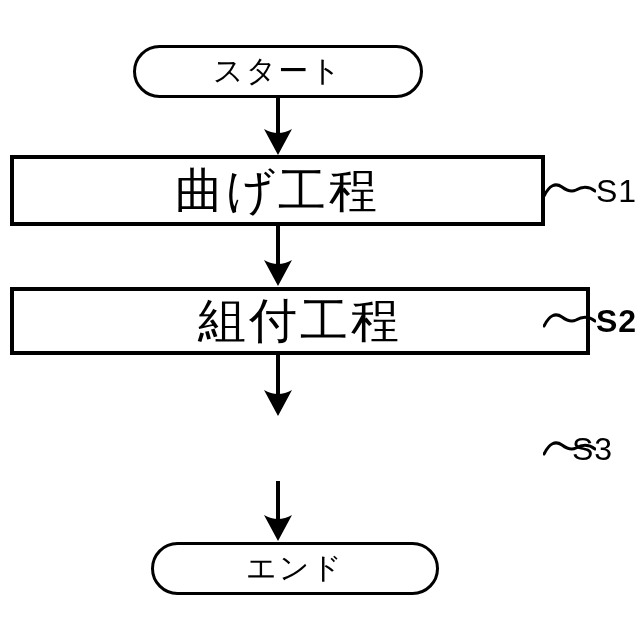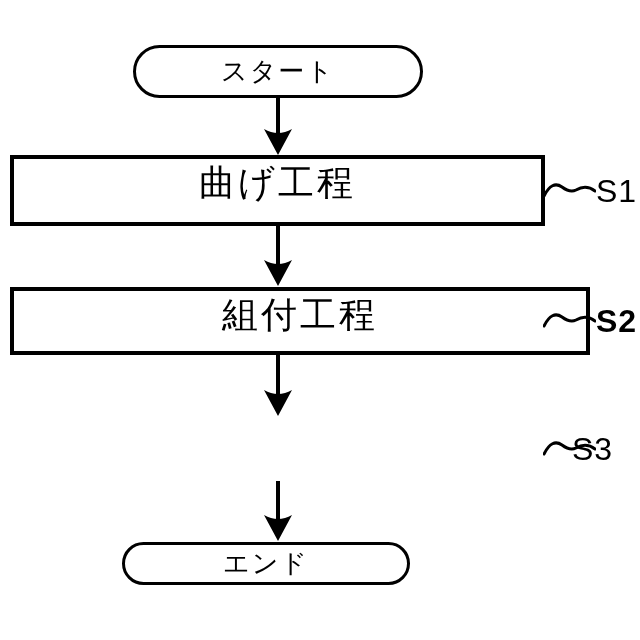--- a/index.html
+++ b/index.html
@@ -18,51 +18,52 @@
   }
   .node-stadium {
     position: absolute;
     box-sizing: border-box;
     border: 3px solid #000000;
     border-radius: 27px;
     background: #ffffff;
     display: flex;
     align-items: center;
     justify-content: center;
-    font-size: 26px;
+    font-size: 30px;
     letter-spacing: 2px;
   }
   .process-box {
     position: absolute;
     box-sizing: border-box;
     border: 4px solid #000000;
     background: #ffffff;
     display: flex;
+    align-items: center;
     justify-content: center;
-    font-size: 36px;
+    font-size: 48px;
     letter-spacing: 3px;
   }
   .arrow {
     position: absolute;
     display: block;
   }
   .squiggle {
     position: absolute;
     display: block;
   }
   .ref-label {
     position: absolute;
     font-size: 32px;
     line-height: 30px;
     height: 30px;
     letter-spacing: 1px;
     white-space: nowrap;
   }
   #start-node { left: 133px; top: 45px;  width: 290px; height: 53px; }
-  #end-node   { left: 122px; top: 542px; width: 288px; height: 43px; align-items: center; }
+  #end-node   { left: 151px; top: 542px; width: 288px; height: 53px; align-items: center; }
   #box-1 { left: 10px; top: 155px; width: 535px; height: 71px; }
   #box-2 { left: 10px; top: 287px; width: 580px; height: 68px; }
   #box-3 { left: 10px; top: 417px; width: 535px; height: 64px; }
   #arrow-1 { left: 259px; top: 96px;  }
   #arrow-2 { left: 259px; top: 226px; }
   #arrow-3 { left: 259px; top: 355px; }
   #arrow-4 { left: 259px; top: 481px; }
   #squiggle-1 { left: 543px; top: 178px; }
   #squiggle-2 { left: 543px; top: 308px; }
   #squiggle-3 { left: 543px; top: 436px; }

